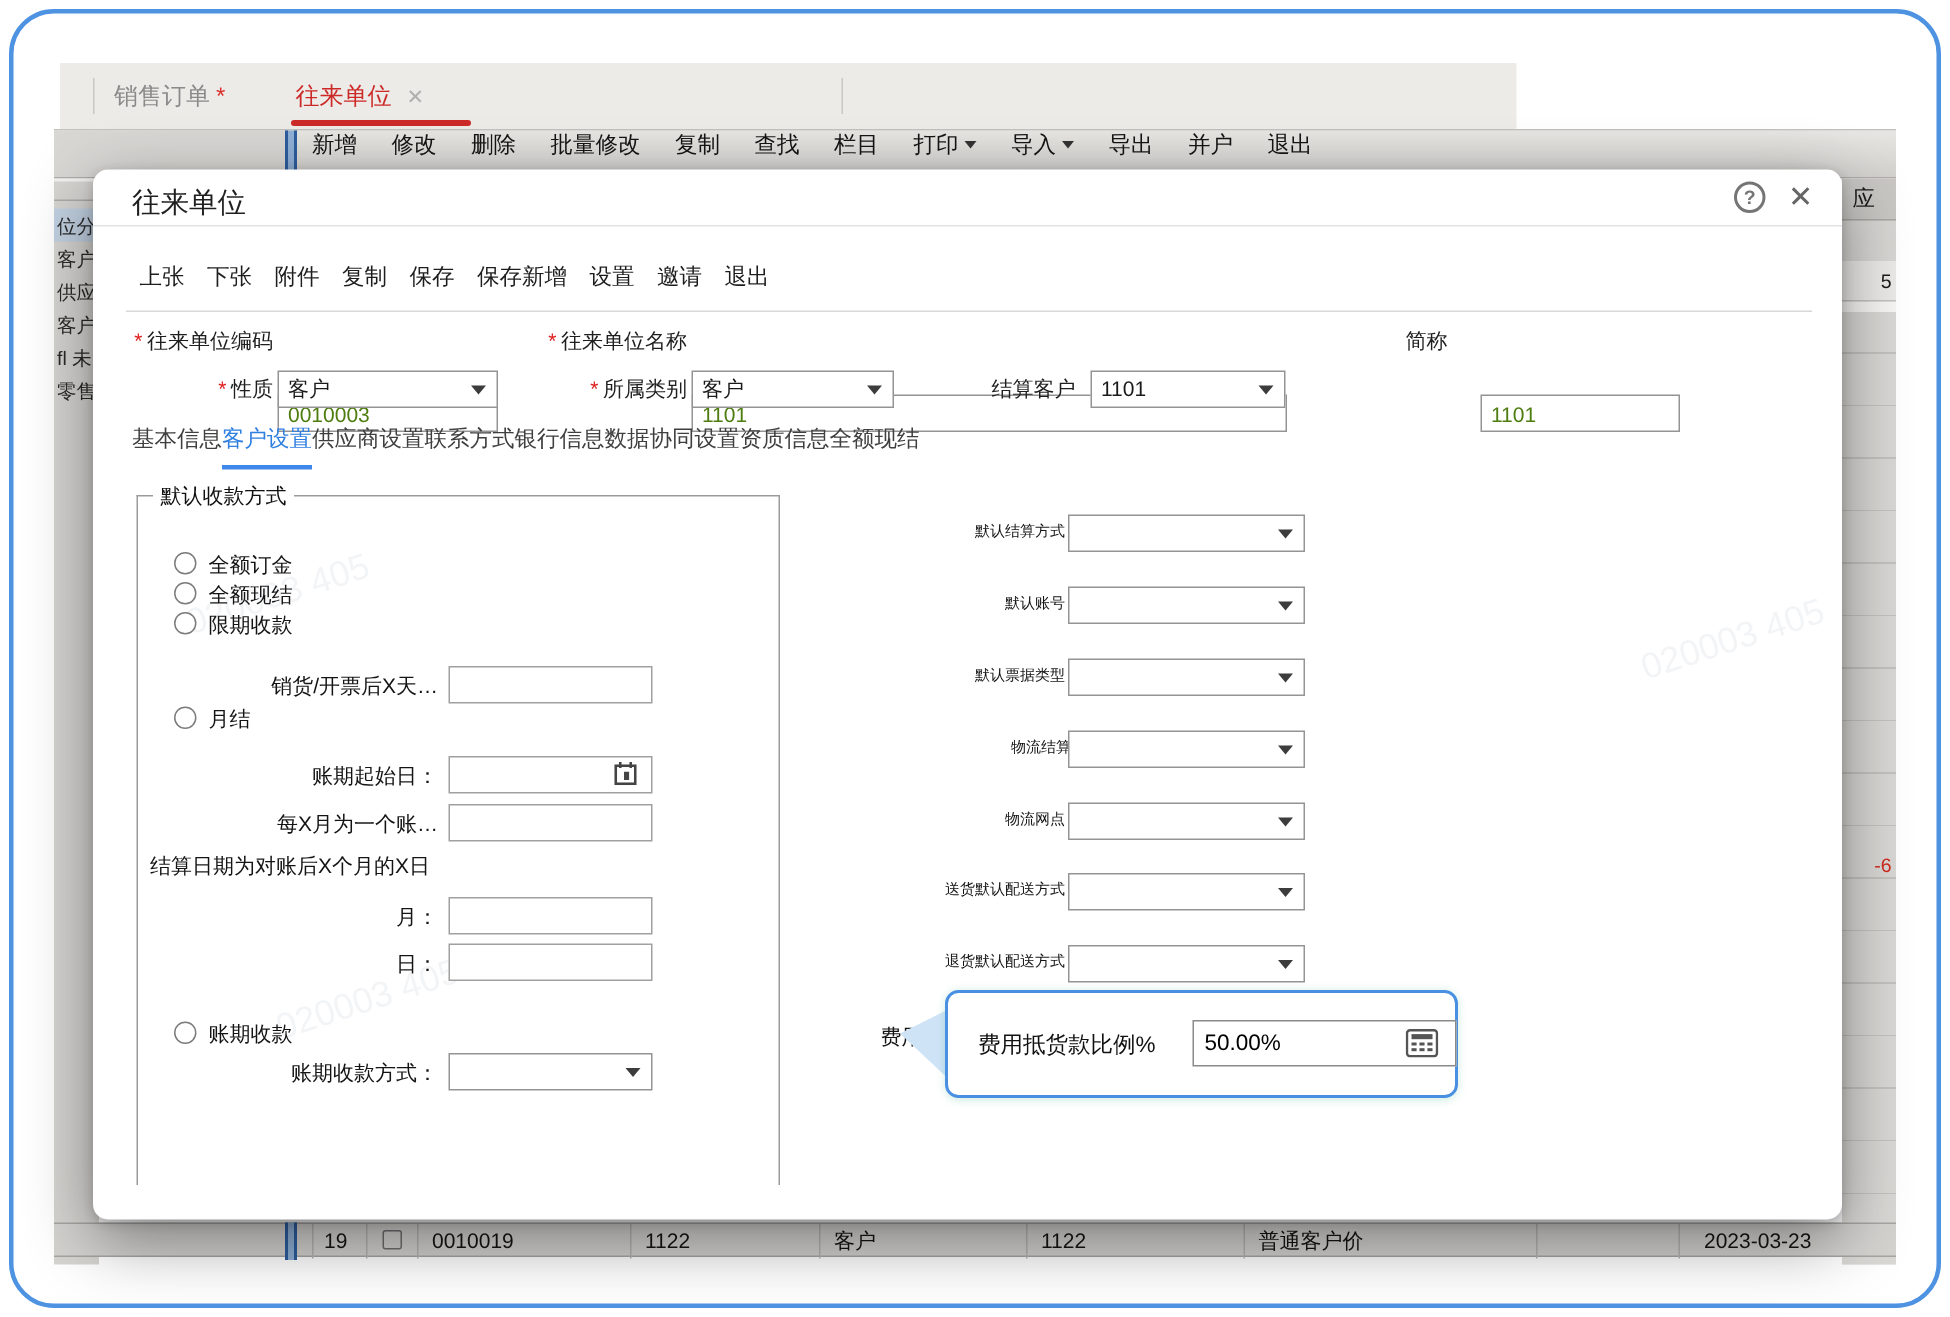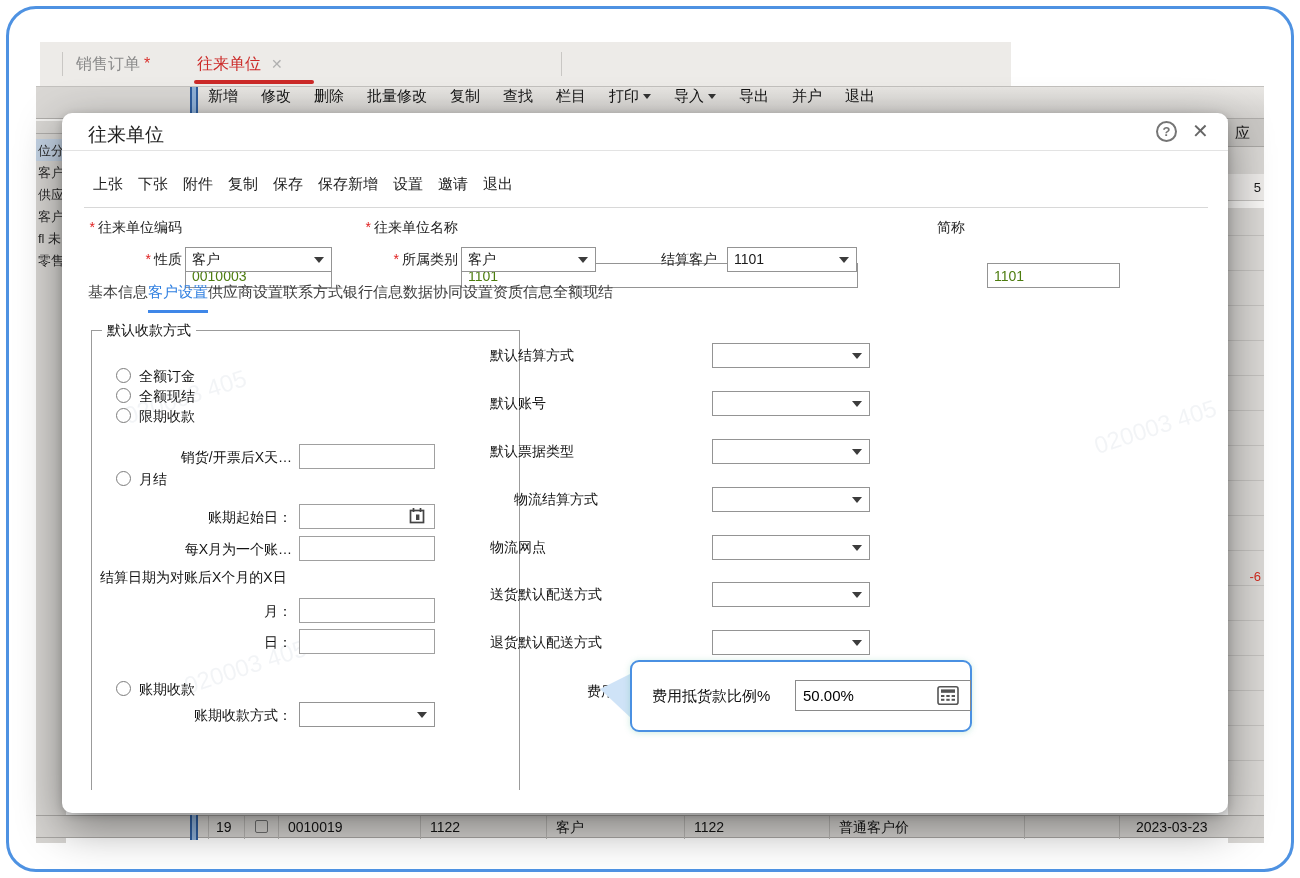--- a/index.html
+++ b/index.html
@@ -81,21 +81,21 @@
   .fieldset { position:absolute; left:29px; top:217px; width:429px; height:460px;
               border:1px solid #9b9b9b; border-bottom:none; }
   .legend { position:absolute; left:10px; top:-9px; background:#fff; padding:0 5px; font-size:14px; color:#111; }
   .radio { position:absolute; width:15px; height:15px; border:1px solid #7c7c7c; border-radius:50%; background:#fff; cursor:pointer; }
   .rlabel { position:absolute; font-size:14px; color:#141414; white-space:nowrap; }
   .fs-label { position:absolute; font-size:14px; color:#141414; text-align:right; width:180px; white-space:nowrap; }
   .fs-input { position:absolute; left:207px; width:136px; height:25px; border:1px solid #a0a0a0; background:#fff;
               font-size:14px; padding:0 5px; font-family:inherit; outline:none; }
   .cal-ic { position:absolute; left:316px; cursor:pointer; }
 
-  .r-label { position:absolute; width:220px; text-align:left; font-size:14px; color:#141414; white-space:nowrap; }
+  .r-label { position:absolute; width:220px; text-align:right; font-size:10px; color:#141414; white-space:nowrap; }
   .r-select { left:650px; width:158px; }
 
   .fee-hidden { position:absolute; left:525px; top:570px; font-size:14px; color:#141414; white-space:nowrap; z-index:1; }
 
   .callout { position:absolute; left:568px; top:547px; width:342px; height:72px; background:#fff;
              border:2px solid #4a90e2; border-radius:9px; z-index:3; box-shadow:0 1px 6px rgba(60,180,140,.25); }
   .beak { position:absolute; left:538px; top:560px; width:0; height:0; z-index:2;
           border-top:16px solid transparent; border-bottom:30px solid transparent; border-right:32px solid #cfe3f7; }
   .co-label { position:absolute; left:20px; top:25px; font-size:15px; color:#111; white-space:nowrap; }
   .co-input { position:absolute; left:163px; top:18px; width:176px; height:31px; border:1px solid #8a8a8a;

